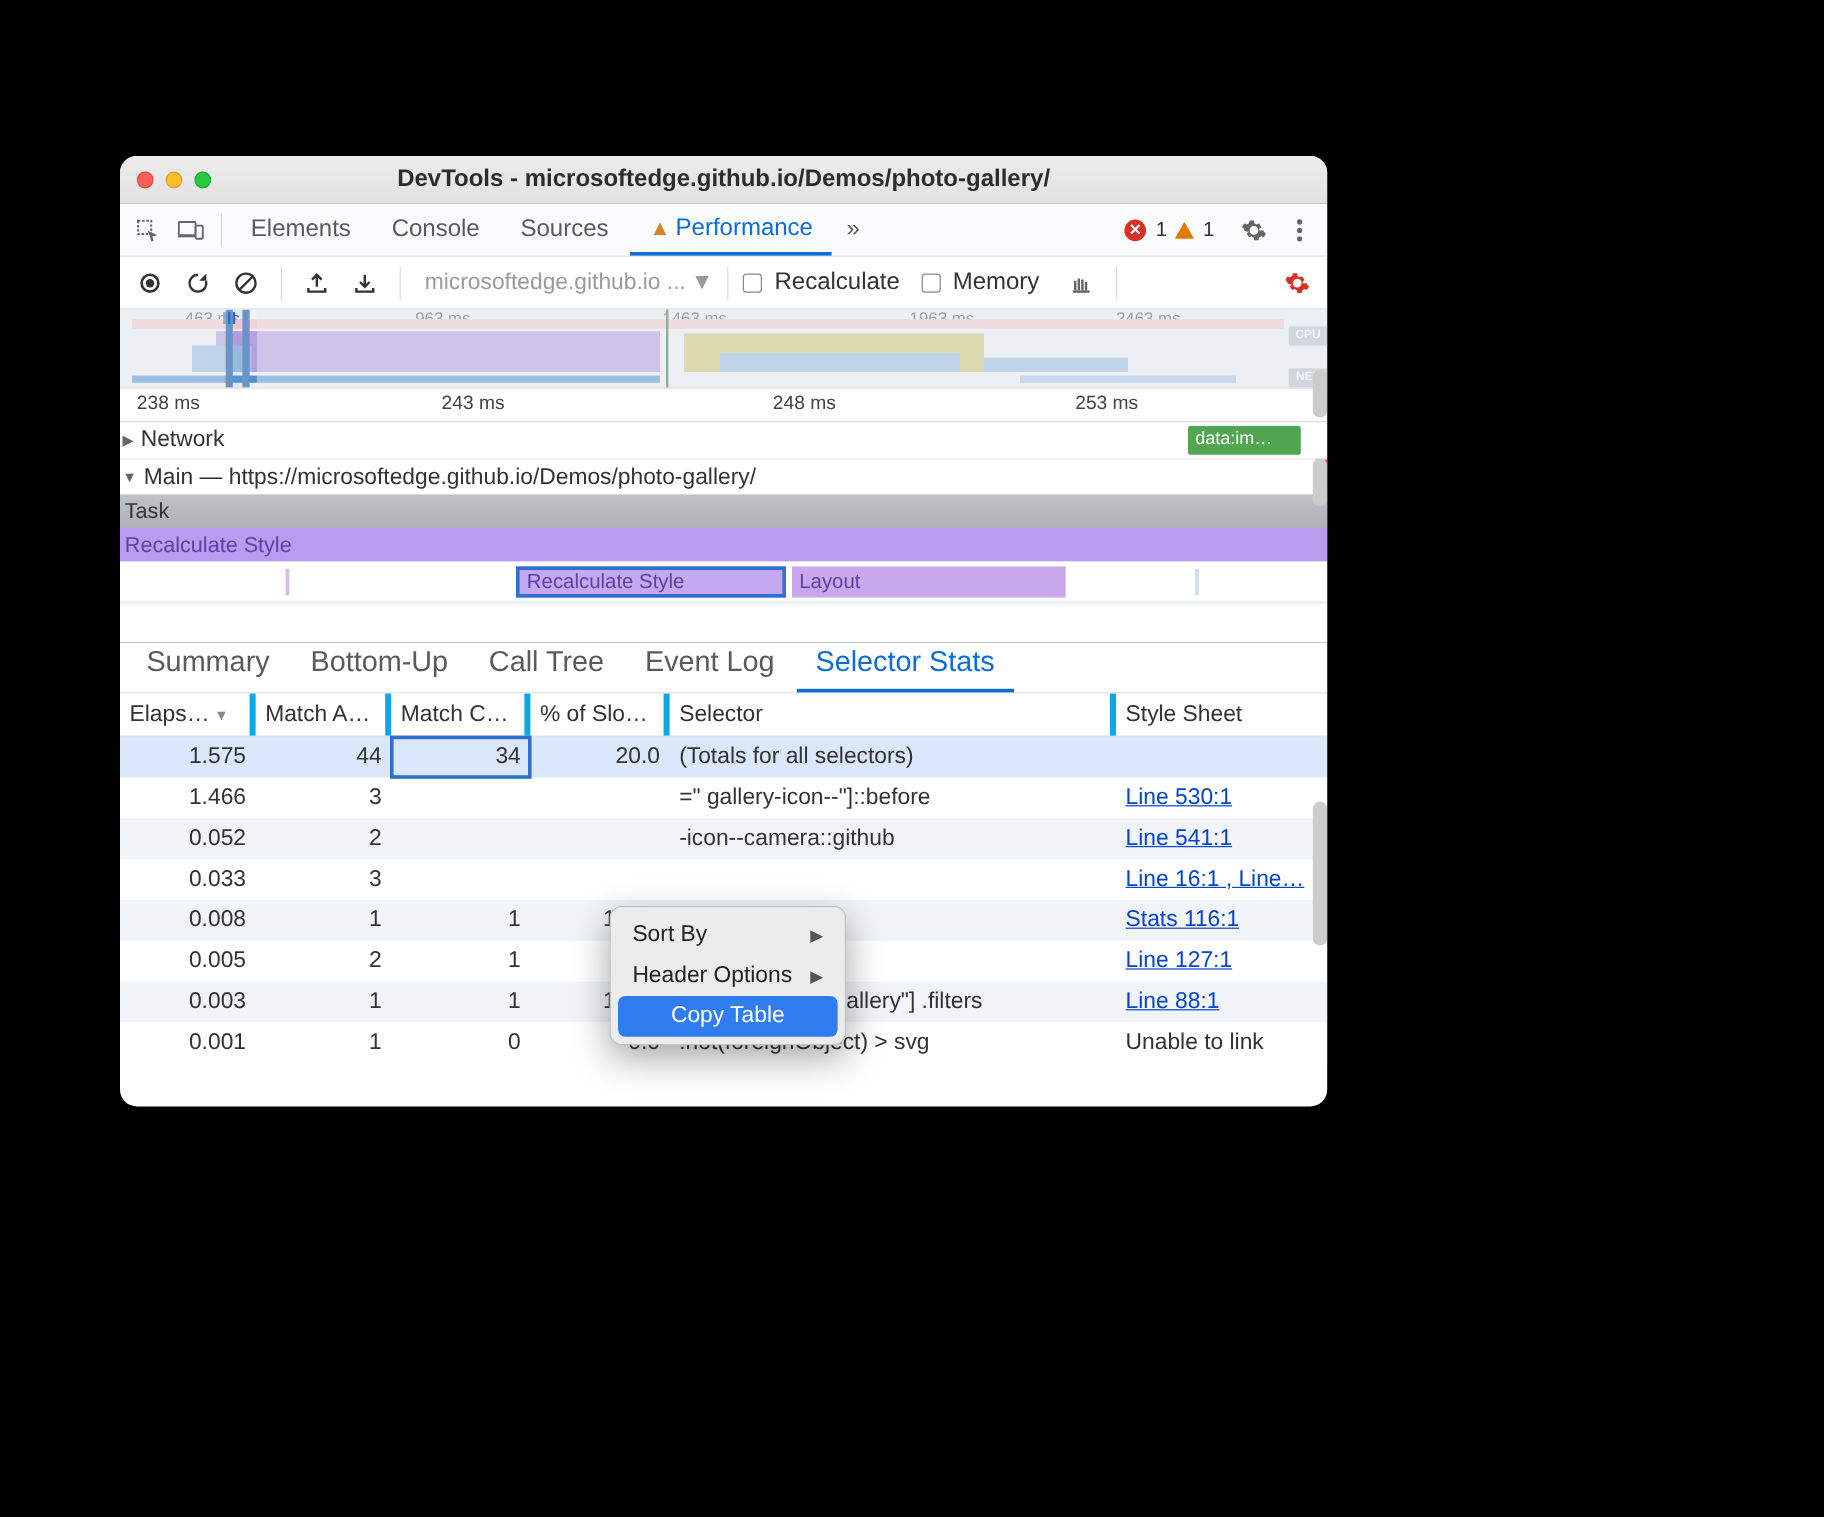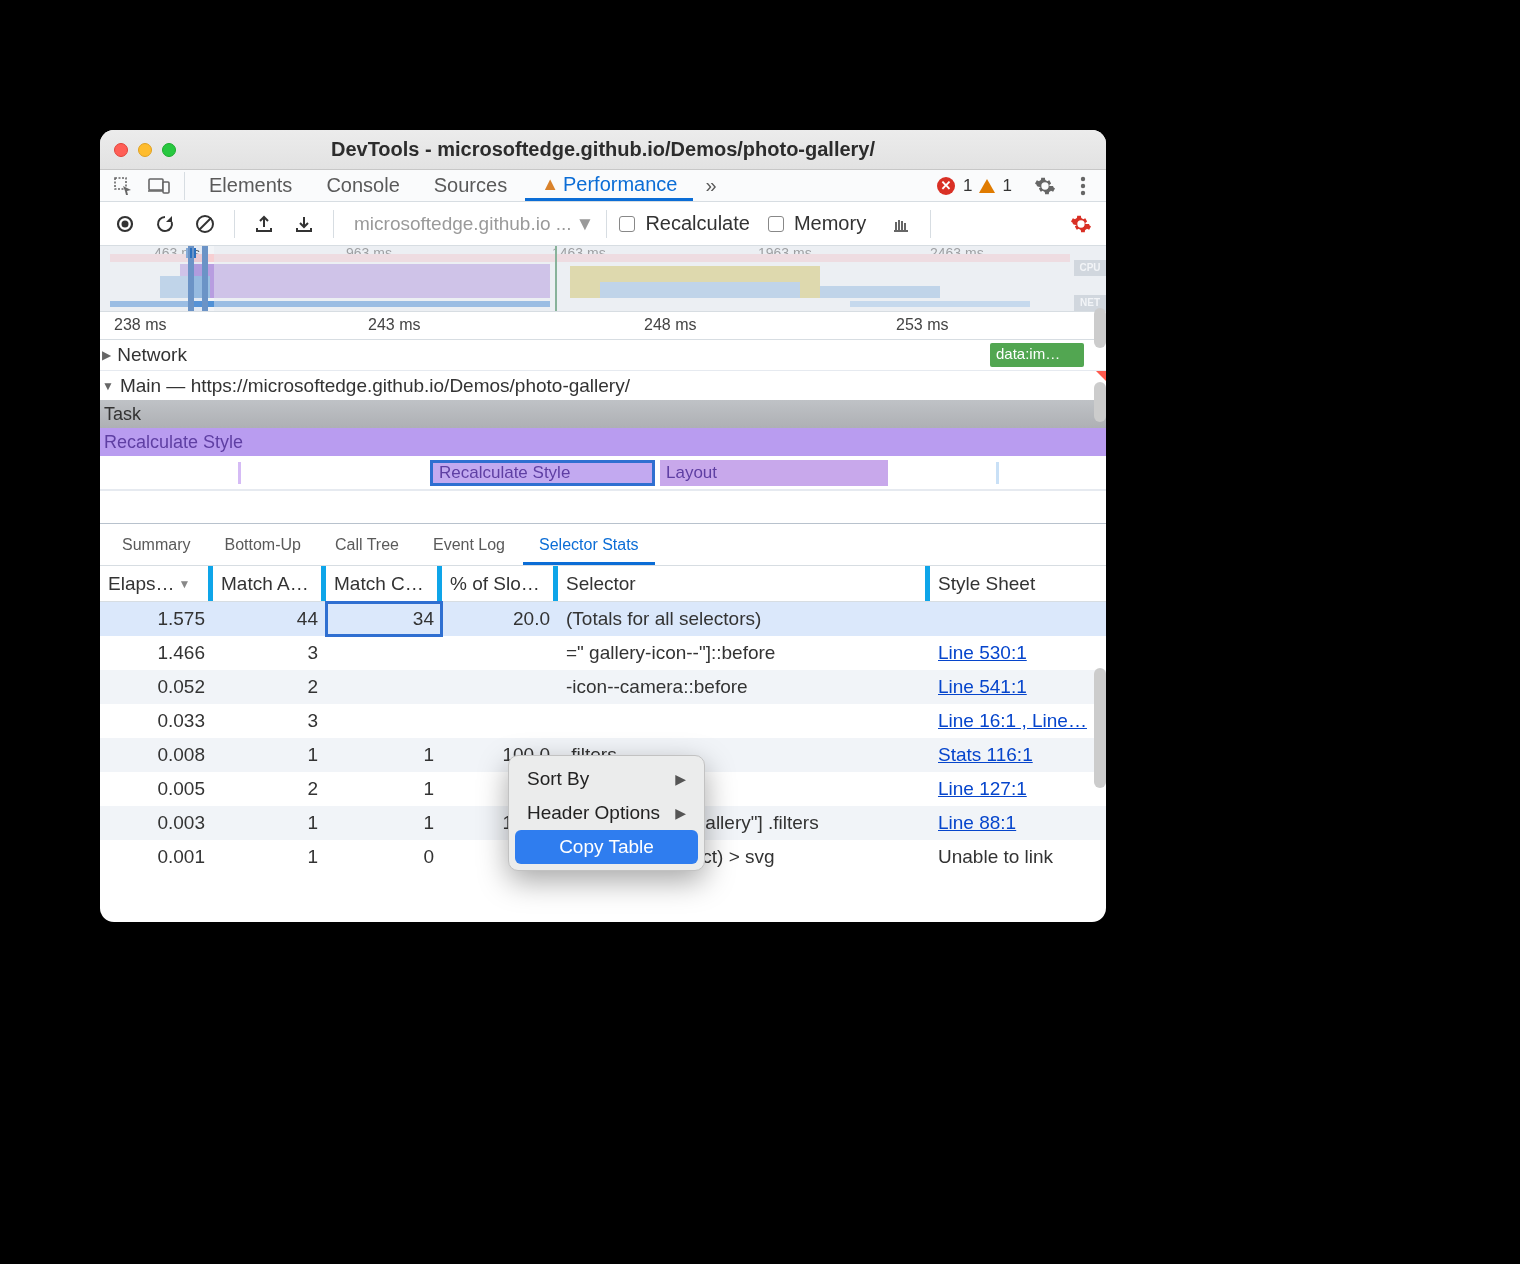--- a/index.html
+++ b/index.html
@@ -20,21 +20,21 @@
     border-bottom: 1px solid #c7c7c7;
     display: flex; align-items: center; position: relative;
   }
   .tl-buttons { display: flex; gap: 10px; margin-left: 14px; }
   .tl-btn { width: 14px; height: 14px; border-radius: 50%; }
   .tl-red { background:#ff5f57; border:1px solid #e1443a; }
   .tl-yellow { background:#febc2e; border:1px solid #dfa021; }
   .tl-green { background:#28c840; border:1px solid #1dac2e; }
   .title { position: absolute; left: 0; right: 0; text-align: center; font-weight: 700; font-size: 20px; color: #2c2c2c; }
   .tabbar {
-    height: 32px; border-bottom: 1px solid #d7dde2; display: flex; align-items: center; padding: 0 6px; gap: 2px; background:#fafbfc;
+    height: 44px; border-bottom: 1px solid #d7dde2; display: flex; align-items: center; padding: 0 6px; gap: 2px; background:#fafbfc;
   }
   .tabbar > * { display: flex; align-items: center; }
   .icon-btn { width: 34px; height: 34px; display:flex; align-items:center; justify-content:center; color:#5a5a5a; }
   .divider { width:1px; height:28px; background:#d7dde2; margin:0 6px; }
   .tab { padding: 0 16px; height:100%; display:flex; align-items:center; color:#5a5a5a; font-size:20px; }
   .tab.active { color:#0b6dd6; border-bottom: 3px solid #0b6dd6; font-weight: 400; }
   .warn-ico { color:#d9822b; margin-right:4px; font-size:18px; }
   .right { margin-left: auto; display:flex; align-items:center; gap: 4px; }
   .err-ico { width:18px;height:18px;border-radius:50%;background:#d93025;color:#fff;display:flex;align-items:center;justify-content:center;font-size:13px;font-weight:700; }
   .warn-tri { width:0;height:0;border-left:8px solid transparent;border-right:8px solid transparent;border-bottom:14px solid #e07b00; position:relative; }
@@ -80,21 +80,21 @@
   .bar-task { height:28px; background:linear-gradient(#bfc2c6,#aeb0b4); color:#333; font-size:18px; padding-left:4px; display:flex; align-items:center; width:100%; position:relative; }
   .bar-recalc1 { height:28px; background:#b99cf0; color:#5f3fa3; font-size:18px; padding-left:4px; display:flex; align-items:center; width:100%; }
   .bar-lane { height:34px; position:relative; border-bottom:1px solid #e6eaf0; background:#fff; }
   .seg { position:absolute; top:4px; height:26px; display:flex; align-items:center; padding-left:6px; font-size:17px; }
   .seg.recalc2 { background:#c2a9f0; border:3px solid #2f6fd1; color:#5f3fa3; }
   .seg.layout { background:#c8a8eb; color:#5f3fa3; }
   .sliver { position:absolute; top:6px; width:3px; height:22px; background:#d5bbf5; }
   .spacer { height: 34px; border-top:1px solid #e6eaf0; border-bottom:1px solid #b8c2cd; background:#fff; }
 
   .detail-tabs { height:42px; display:flex; align-items:flex-end; gap: 2px; padding:0 6px; background:#fff; border-bottom:1px solid #d7dde2; }
-  .dtab { padding: 8px 16px; color:#5a5a5a; font-size:16px; border-bottom:3px solid transparent; }
+  .dtab { padding: 8px 16px; color:#5a5a5a; font-size:24px; border-bottom:3px solid transparent; }
   .dtab.active { color:#0b6dd6; border-bottom-color:#0b6dd6; }
 
   .table-head { display:flex; height:36px; background:#fff; border-bottom:1px solid #d7dde2; font-size:19px; color:#333; }
   .th { border-right:5px solid #0ea5e9; display:flex; align-items:center; padding:0 8px; overflow:hidden; white-space:nowrap; }
   .th .sort { margin-left:4px; color:#888; font-size:12px; }
   .c-el { width:113px; } .c-ma { width:113px; } .c-mc { width:116px; } .c-ps { width:116px; }
   .c-sel { flex:1; min-width:0; } .c-ss { width:176px; border-right:0; }
   .cell { display:flex; align-items:center; padding:0 8px; overflow:hidden; white-space:nowrap; text-overflow:ellipsis; font-size:19px; height:34px; }
   .row { display:flex; height:34px; }
   .r0 { background:#fff; } .r1 { background:#f1f4f8; }
@@ -321,21 +321,21 @@
         <div class="cell c-sel">=" gallery-icon--"]::before</div>
         <div class="cell c-ss">
           <span class="link">Line 530:1</span>
         </div>
       </div>
       <div class="row r1">
         <div class="cell c-el num-cell">0.052</div>
         <div class="cell c-ma num-cell">2</div>
         <div class="cell c-mc num-cell"></div>
         <div class="cell c-ps num-cell"></div>
-        <div class="cell c-sel">-icon--camera::before</div>
+        <div class="cell c-sel">-icon--camera::github</div>
         <div class="cell c-ss">
           <span class="link">Line 541:1</span>
         </div>
       </div>
       <div class="row r0">
         <div class="cell c-el num-cell">0.033</div>
         <div class="cell c-ma num-cell">3</div>
         <div class="cell c-mc num-cell"></div>
         <div class="cell c-ps num-cell"></div>
         <div class="cell c-sel"></div>

